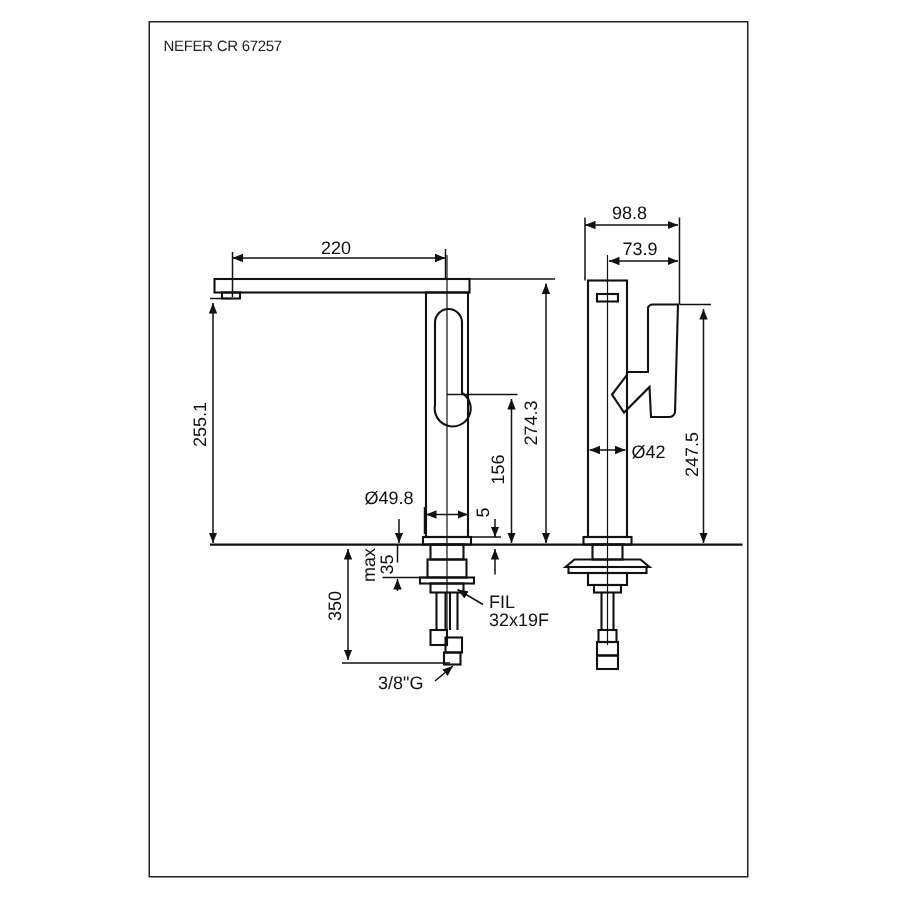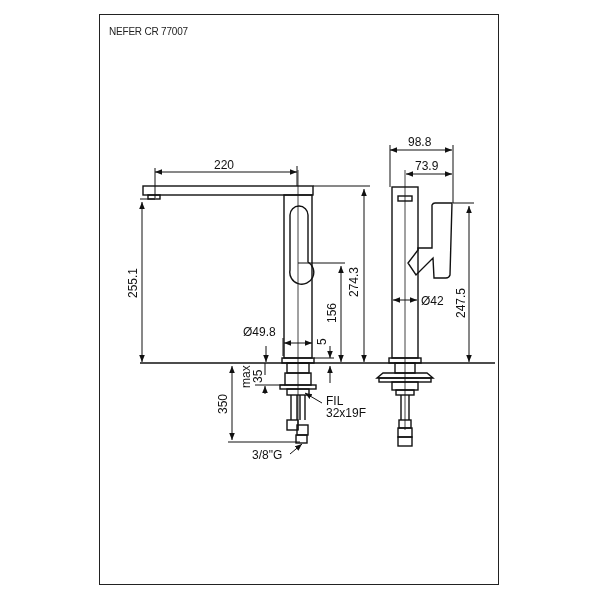--- a/index.html
+++ b/index.html
@@ -6,21 +6,21 @@
   body { width:600px; height:600px; position:relative; overflow:hidden; font-family:"Liberation Sans", sans-serif; }
   #frame { position:absolute; left:99px; top:14px; width:398px; height:569px; border:1.5px solid #222; box-sizing:content-box; }
   #title { position:absolute; left:109px; top:26px; font-size:10px; color:#222; letter-spacing:-0.2px; }
   svg { position:absolute; left:0; top:0; }
   .dim { font-family:"Liberation Sans", sans-serif; font-size:12px; fill:#111; }
 </style>
 </head>
 <body>
 
 <div id="frame"></div>
-<div id="title">NEFER CR 77007</div>
+<div id="title">NEFER CR 67257</div>
 
 <svg width="600" height="600" viewBox="0 0 600 600">
   <defs>
     <marker id="ar" viewBox="0 0 10 10" refX="10" refY="5" markerWidth="7" markerHeight="7" orient="auto-start-reverse">
       <path d="M0,1 L10,5 L0,9 z" fill="#111"></path>
     </marker>
   </defs>
 
   <line x1="140" y1="363" x2="495" y2="363" stroke="#111" stroke-width="1.5"></line>
 

